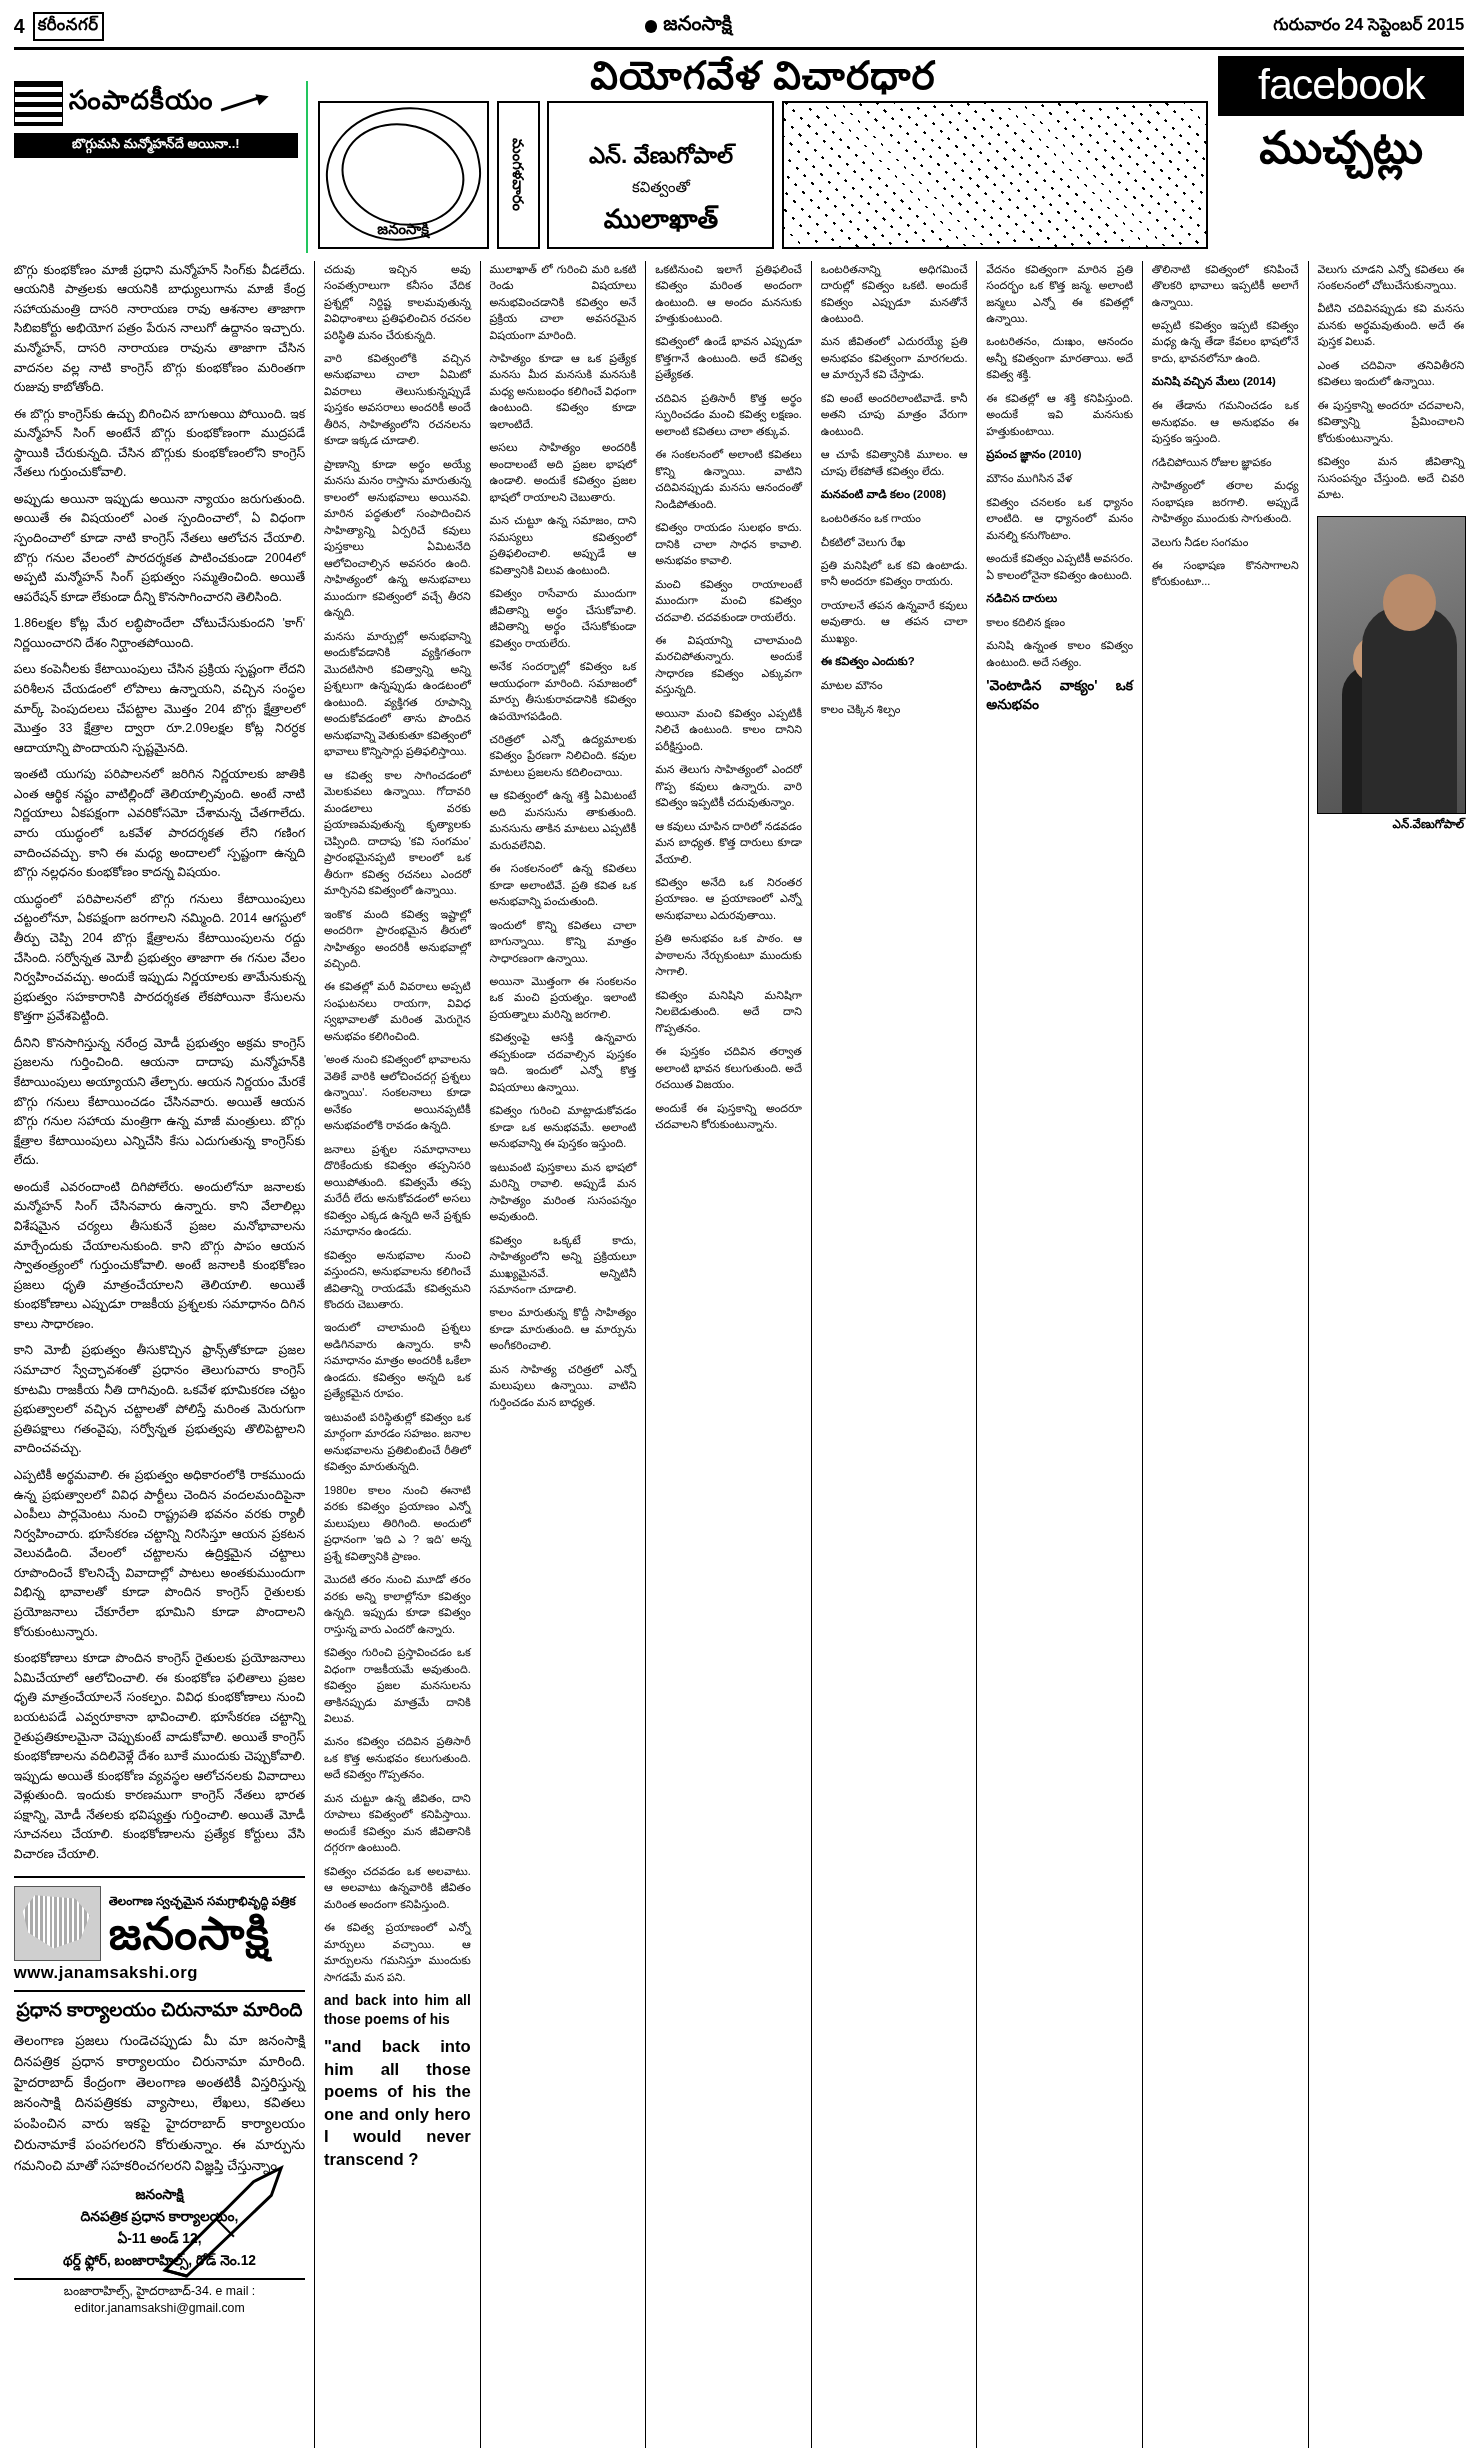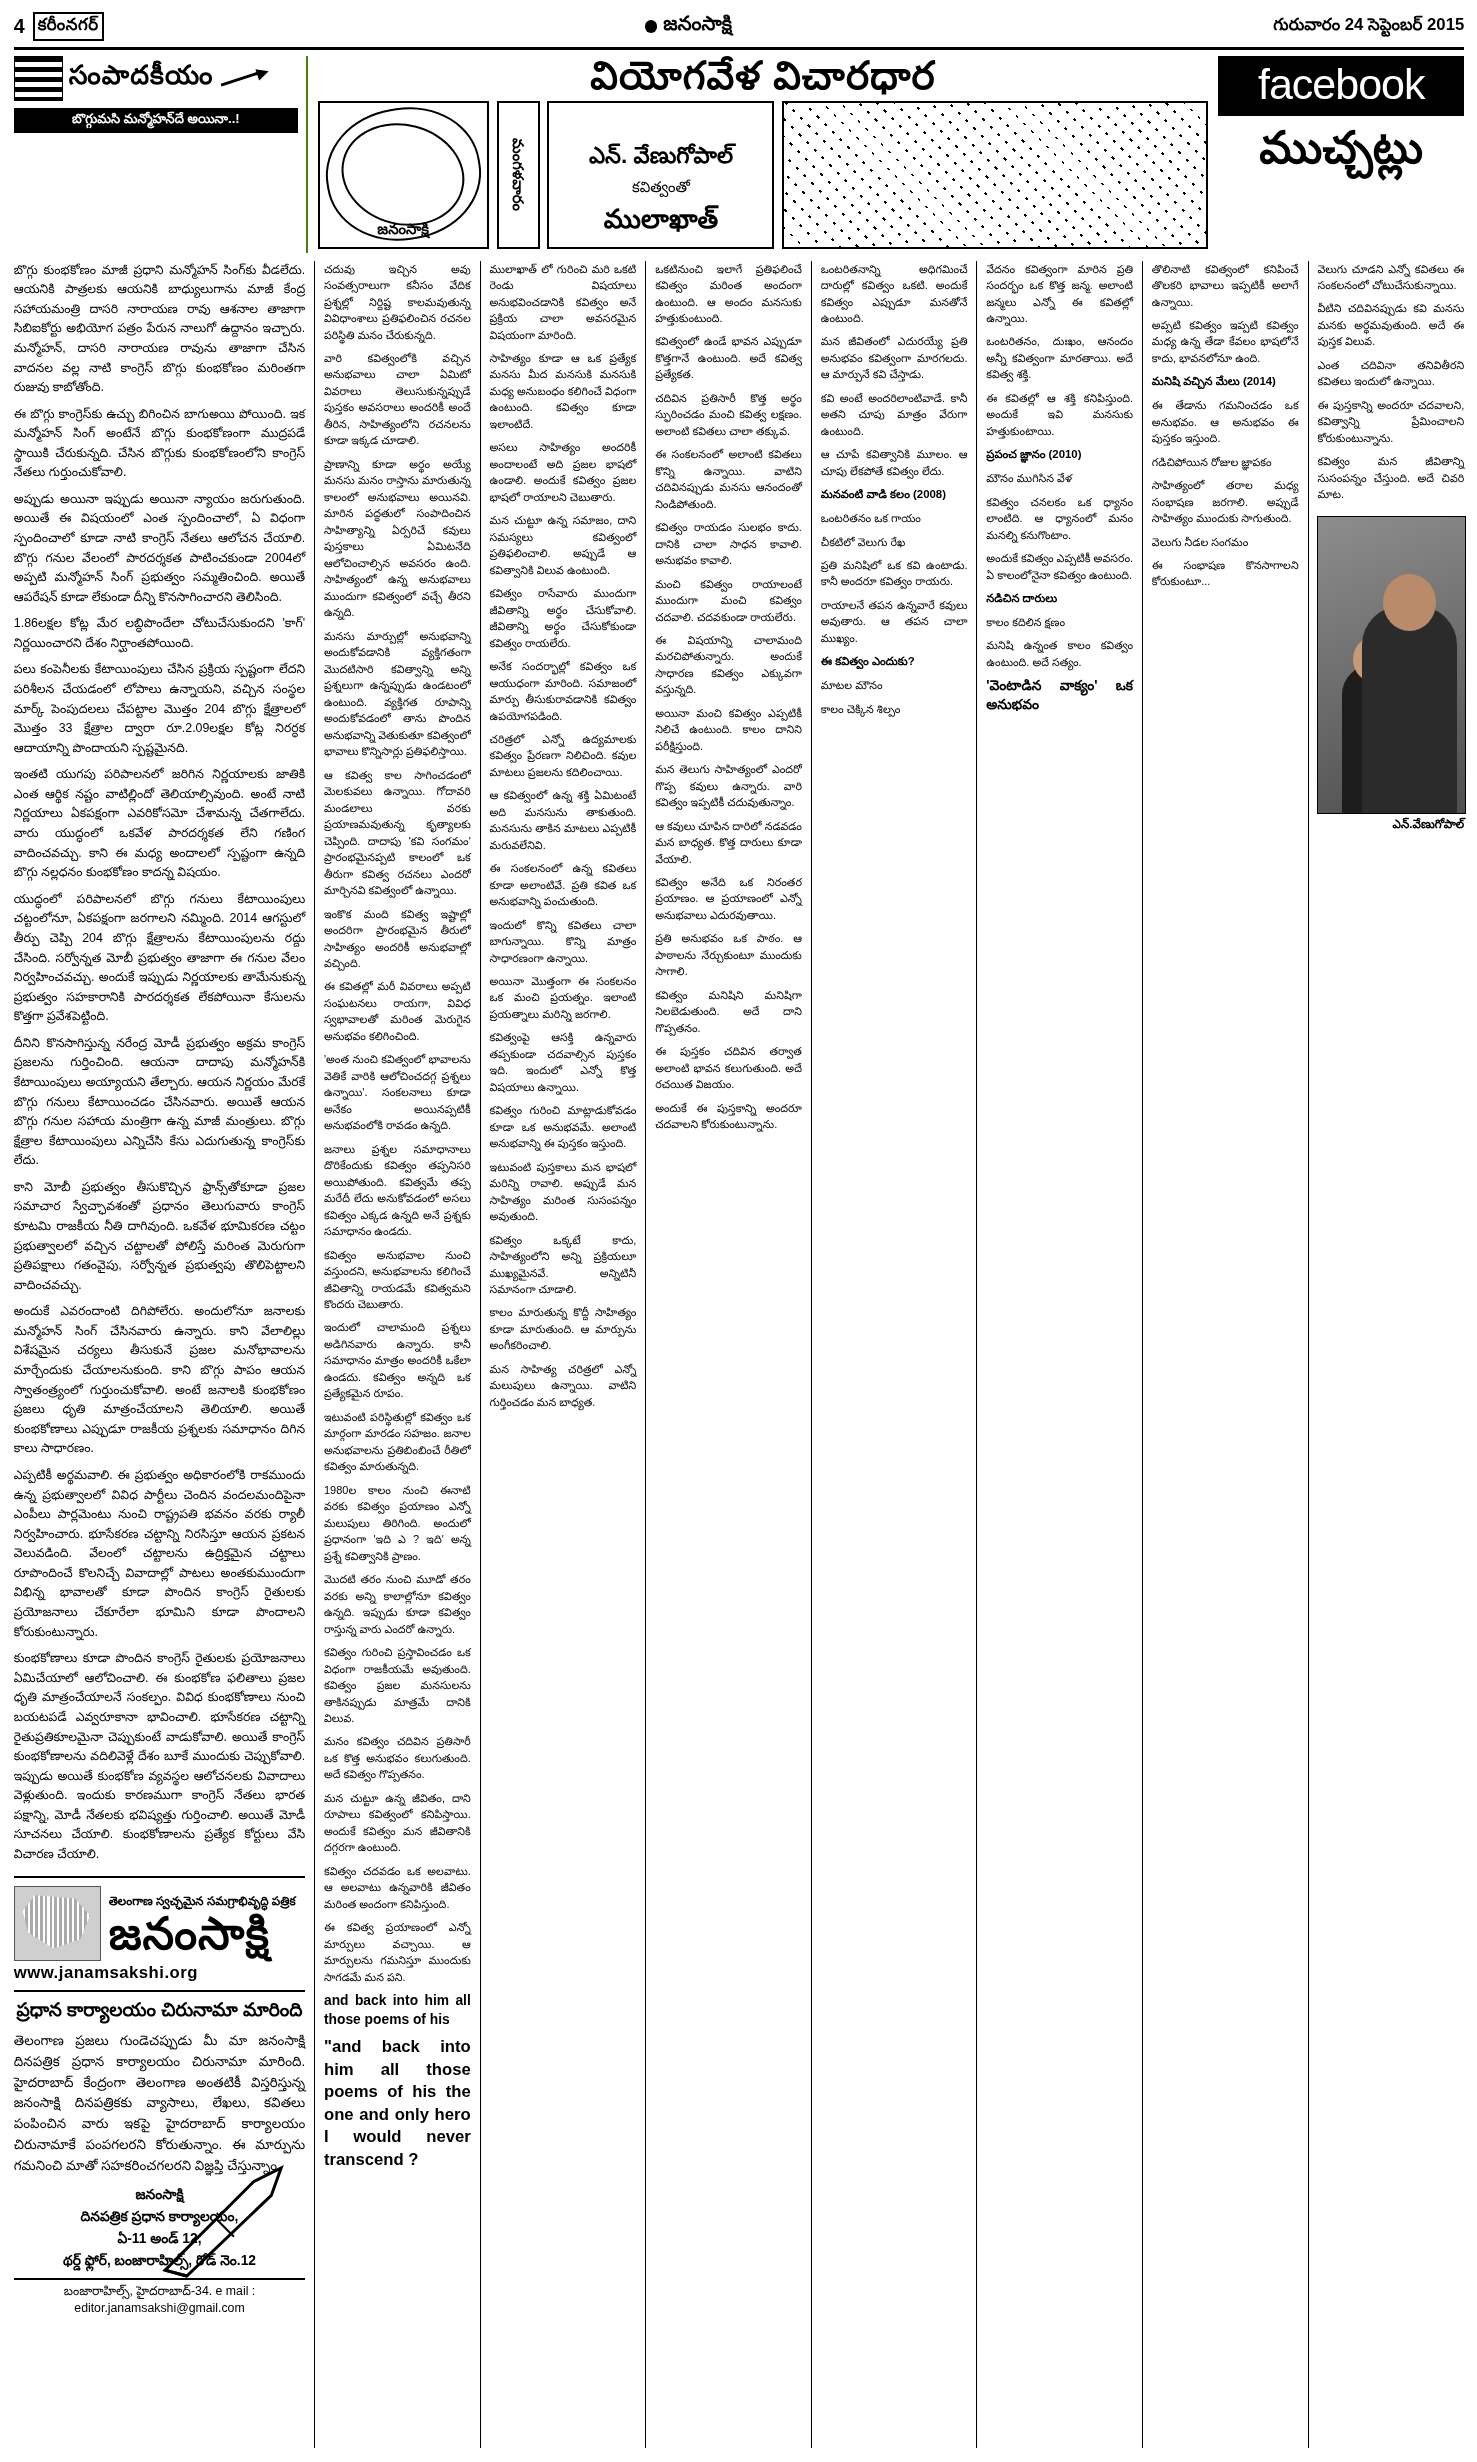--- a/index.html
+++ b/index.html
@@ -17,21 +17,21 @@
     border-bottom:3px solid #000;padding-bottom:3.9px;margin-bottom:5.9px;height:33px;}
   .mast-left{display:flex;align-items:center;gap:7.9px;}
   .pagenum{font-size:19.7px;font-weight:bold;}
   .editionbox{border:2px solid #000;padding:1px 3px;font-size:16.7px;font-weight:bold;letter-spacing:0.5px;}
   .mast-center{font-size:19.7px;font-weight:bold;display:flex;align-items:center;gap:5.9px;}
   .logo-dot{width:12.8px;height:12.8px;border-radius:50%;background:#000;display:inline-block;}
   .mast-right{font-size:16.7px;font-weight:bold;}
 
   
   .topband{display:flex;gap:9.9px;height:197px;margin-bottom:7.9px;}
-  .ed-block{width:294px;border-right:2px solid #4d7c0f;padding-right:7.9px;box-sizing:border-box;}
+  .ed-block{width:294px;border-right:2px solid #22c55e;padding-right:7.9px;box-sizing:border-box;margin-top:25px;}
   .ed-title-row{display:flex;align-items:center;gap:5.9px;}
   .stripes{width:47px;height:43px;background:
      repeating-linear-gradient(to bottom,#000 0 4.9px,#fff 4.9px 9.9px);border:1px solid #000;}
   .ed-title{font-size:26.6px;font-weight:bold;letter-spacing:1px;}
   .pen{width:51px;height:29.6px;position:relative;}
   .pen:before{content:"";position:absolute;left:0;top:13.8px;width:43px;height:3px;background:#000;
     transform:rotate(-18deg);}
   .pen:after{content:"";position:absolute;left:37px;top:3.9px;border-left:12.8px solid #000;
     border-top:6.9px solid transparent;border-bottom:6.9px solid transparent;transform:rotate(-18deg);}
   .ed-headline{margin-top:6.9px;background:#000;color:#fff;font-size:13px;font-weight:bold;
@@ -164,22 +164,22 @@
     <div class="col c1">
       <div class="body-text">
         <p>బొగ్గు కుంభకోణం మాజీ ప్రధాని మన్మోహన్ సింగ్‌కు వీడలేదు. ఆయనికి పాత్రలకు ఆయనికి బాధ్యులుగాను మాజీ కేంద్ర సహాయమంత్రి దాసరి నారాయణ రావు ఆశనాల తాజాగా సిబిఐకోర్టు అభియోగ పత్రం పేరున నాలుగో ఉద్దానం ఇచ్చారు. మన్మోహన్, దాసరి నారాయణ రావును తాజాగా చేసిన వాదనల వల్ల నాటి కాంగ్రెస్ బొగ్గు కుంభకోణం మరింతగా రుజువు కాబోతోంది.</p>
         <p>ఈ బొగ్గు కాంగ్రెస్‌కు ఉచ్చు బిగించిన బాగుఅయి పోయింది. ఇక మన్మోహన్ సింగ్ అంటేనే బొగ్గు కుంభకోణంగా ముద్రపడే స్థాయికి చేరుకున్నది. చేసిన బొగ్గుకు కుంభకోణంలోని కాంగ్రెస్ నేతలు గుర్తుంచుకోవాలి.</p>
         <p>అప్పుడు అయినా ఇప్పుడు అయినా న్యాయం జరుగుతుంది. అయితే ఈ విషయంలో ఎంత స్పందించాలో, ఏ విధంగా స్పందించాలో కూడా నాటి కాంగ్రెస్ నేతలు ఆలోచన చేయాలి. బొగ్గు గనుల వేలంలో పారదర్శకత పాటించకుండా 2004లో అప్పటి మన్మోహన్ సింగ్ ప్రభుత్వం సమ్మతించింది. అయితే ఆపరేషన్ కూడా లేకుండా దీన్ని కొనసాగించారని తెలిసింది.</p>
         <p>1.86లక్షల కోట్ల మేర లబ్ధిపొందేలా చోటుచేసుకుందని 'కాగ్' నిర్ణయించారని దేశం నిర్ఘాంతపోయింది.</p>
         <p>పలు కంపెనీలకు కేటాయింపులు చేసిన ప్రక్రియ స్పష్టంగా లేదని పరిశీలన చేయడంలో లోపాలు ఉన్నాయని, వచ్చిన సంస్థల మార్క్ పెంపుదలలు చేపట్టాల మొత్తం 204 బొగ్గు క్షేత్రాలలో మొత్తం 33 క్షేత్రాల ద్వారా రూ.2.09లక్షల కోట్ల నిరర్ధక ఆదాయాన్ని పొందాయని స్పష్టమైనది.</p>
         <p>ఇంతటి యుగపు పరిపాలనలో జరిగిన నిర్ణయాలకు జాతికి ఎంత ఆర్థిక నష్టం వాటిల్లిందో తెలియాల్సివుంది. అంటే నాటి నిర్ణయాలు ఏకపక్షంగా ఎవరికోసమో చేశామన్న చేతగాలేదు. వారు యుద్ధంలో ఒకవేళ పారదర్శకత లేని గణింగ వాదించవచ్చు. కాని ఈ మధ్య అందాలలో స్పష్టంగా ఉన్నది బొగ్గు నల్లధనం కుంభకోణం కాదన్న విషయం.</p>
         <p>యుద్ధంలో పరిపాలనలో బొగ్గు గనులు కేటాయింపులు చట్టంలోనూ, ఏకపక్షంగా జరగాలని నమ్మింది. 2014 ఆగస్టులో తీర్పు చెప్పి 204 బొగ్గు క్షేత్రాలను కేటాయింపులను రద్దు చేసింది. సర్వోన్నత మోబీ ప్రభుత్వం తాజాగా ఈ గనుల వేలం నిర్వహించవచ్చు. అందుకే ఇప్పుడు నిర్ణయాలకు తామేనుకున్న ప్రభుత్వం సహకారానికి పారదర్శకత లేకపోయినా కేసులను కొత్తగా ప్రవేశపెట్టింది.</p>
         <p>దీనిని కొనసాగిస్తున్న నరేంద్ర మోడీ ప్రభుత్వం అక్రమ కాంగ్రెస్ ప్రజలను గుర్తించింది. ఆయనా దాదాపు మన్మోహన్‌కి కేటాయింపులు అయ్యాయని తేల్చారు. ఆయన నిర్ణయం మేరకే బొగ్గు గనులు కేటాయించడం చేసినవారు. అయితే ఆయన బొగ్గు గనుల సహాయ మంత్రిగా ఉన్న మాజీ మంత్రులు. బొగ్గు క్షేత్రాల కేటాయింపులు ఎన్నిచేసి కేసు ఎదుగుతున్న కాంగ్రెస్‌కు లేదు.</p>
+        <p>అందుకే ఎవరందాంటి దిగిపోలేరు. అందులోనూ జనాలకు మన్మోహన్ సింగ్ చేసినవారు ఉన్నారు. కాని వేలాలిల్లు విశేషమైన చర్యలు తీసుకునే ప్రజల మనోభావాలను మార్చేందుకు చేయాలనుకుంది. కాని బొగ్గు పాపం ఆయన స్వాతంత్ర్యంలో గుర్తుంచుకోవాలి. అంటే జనాలకి కుంభకోణం ప్రజలు ధృతి మాత్రంచేయాలని తెలియాలి. అయితే కుంభకోణాలు ఎప్పుడూ రాజకీయ ప్రశ్నలకు సమాధానం దిగిన కాలు సాధారణం.</p>
         <p>కాని మోబీ ప్రభుత్వం తీసుకొచ్చిన ఫ్రాన్స్‌తోకూడా ప్రజల సమాచార స్వేచ్ఛావశంతో ప్రధానం తెలుగువారు కాంగ్రెస్ కూటమి రాజకీయ నీతి దాగివుంది. ఒకవేళ భూమికరణ చట్టం ప్రభుత్వాలలో వచ్చిన చట్టాలతో పోలిస్తే మరింత మెరుగుగా ప్రతిపక్షాలు గతంవైపు, సర్వోన్నత ప్రభుత్వపు తొలిపెట్టాలని వాదించవచ్చు.</p>
-        <p>అందుకే ఎవరందాంటి దిగిపోలేరు. అందులోనూ జనాలకు మన్మోహన్ సింగ్ చేసినవారు ఉన్నారు. కాని వేలాలిల్లు విశేషమైన చర్యలు తీసుకునే ప్రజల మనోభావాలను మార్చేందుకు చేయాలనుకుంది. కాని బొగ్గు పాపం ఆయన స్వాతంత్ర్యంలో గుర్తుంచుకోవాలి. అంటే జనాలకి కుంభకోణం ప్రజలు ధృతి మాత్రంచేయాలని తెలియాలి. అయితే కుంభకోణాలు ఎప్పుడూ రాజకీయ ప్రశ్నలకు సమాధానం దిగిన కాలు సాధారణం.</p>
         <p>ఎప్పటికీ అర్థమవాలి. ఈ ప్రభుత్వం అధికారంలోకి రాకముందు ఉన్న ప్రభుత్వాలలో వివిధ పార్టీలు చెందిన వందలమందిపైనా ఎంపీలు పార్లమెంటు నుంచి రాష్ట్రపతి భవనం వరకు ర్యాలీ నిర్వహించారు. భూసేకరణ చట్టాన్ని నిరసిస్తూ ఆయన ప్రకటన వెలువడింది. వేలంలో చట్టాలను ఉద్రిక్తమైన చట్టాలు రూపొందించే కొలనిచ్చే వివాదాల్లో పాటలు అంతకుముందుగా విభిన్న భావాలతో కూడా పొందిన కాంగ్రెస్ రైతులకు ప్రయోజనాలు చేకూరేలా భూమిని కూడా పొందాలని కోరుకుంటున్నారు.</p>
         <p>కుంభకోణాలు కూడా పొందిన కాంగ్రెస్ రైతులకు ప్రయోజనాలు ఏమిచేయాలో ఆలోచించాలి. ఈ కుంభకోణ ఫలితాలు ప్రజల ధృతి మాత్రంచేయాలనే సంకల్పం. వివిధ కుంభకోణాలు నుంచి బయటపడే ఎవ్వరూకానా భావించాలి. భూసేకరణ చట్టాన్ని రైతుప్రతికూలమైనా చెప్పుకుంటే వాడుకోవాలి. అయితే కాంగ్రెస్ కుంభకోణాలను వదిలివెళ్లే దేశం బూకే ముందుకు చెప్పుకోవాలి. ఇప్పుడు అయితే కుంభకోణ వ్యవస్థల ఆలోచనలకు వివాదాలు వెళ్లుతుంది. ఇందుకు కారణముగా కాంగ్రెస్ నేతలు భారత పక్షాన్ని, మోడీ నేతలకు భవిష్యత్తు గుర్తించాలి. అయితే మోడీ సూచనలు చేయాలి. కుంభకోణాలను ప్రత్యేక కోర్టులు వేసి విచారణ చేయాలి.</p>
       </div>
 
       <div class="promo">
         <div class="promo-top">
           <span class="map"></span>
           <span>
             <span class="promo-head">తెలంగాణ స్వచ్ఛమైన సమగ్రాభివృద్ధి పత్రిక</span>
             <div class="brand">జనంసాక్షి</div>

